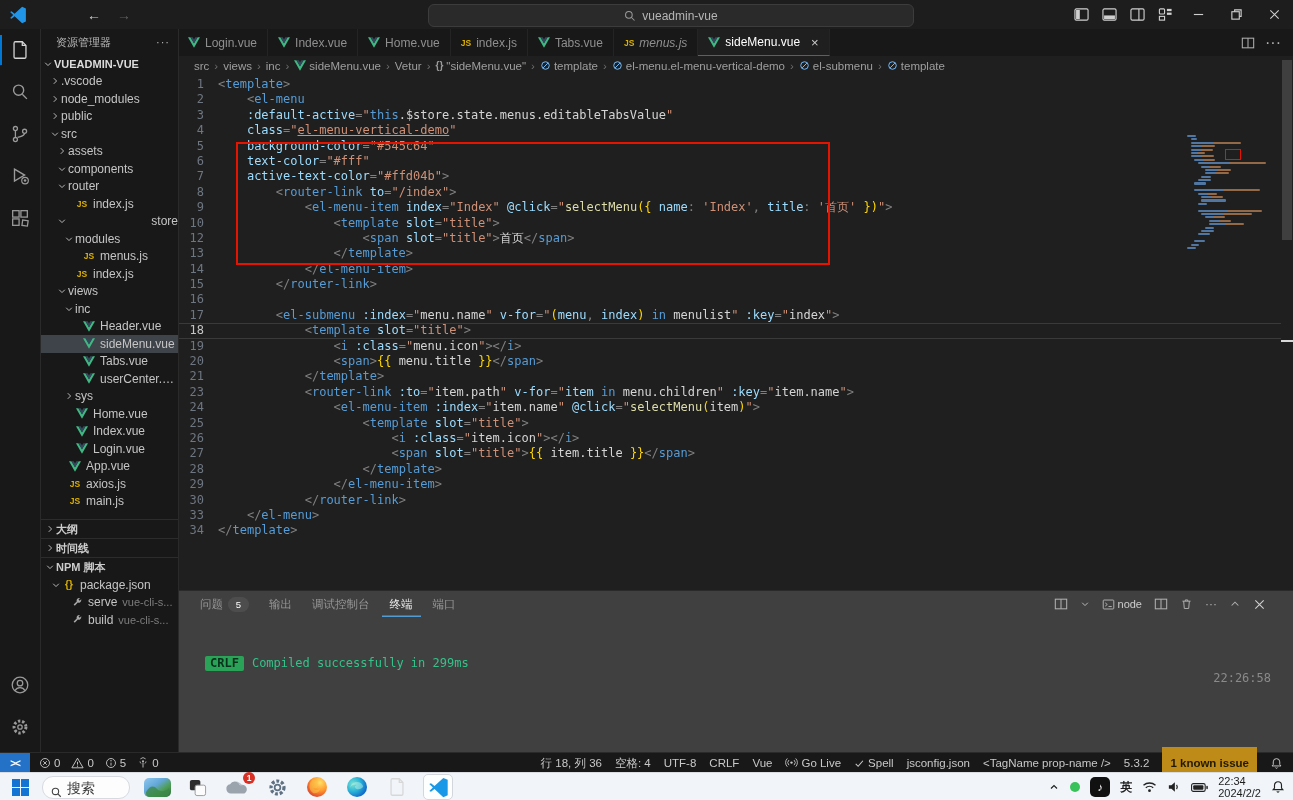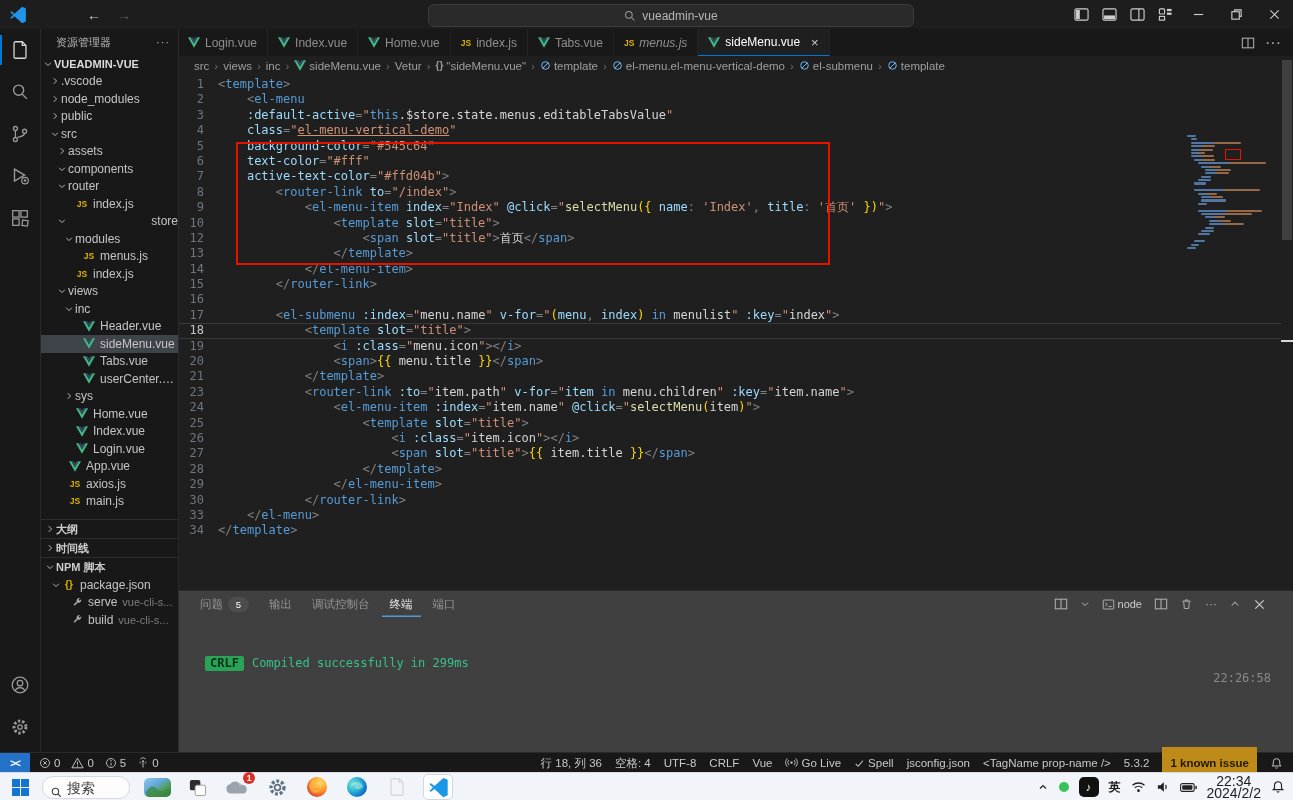--- a/index.html
+++ b/index.html
@@ -110,21 +110,21 @@
            border-top:1px solid #d9dce1;color:#1d1d1d;z-index:40}
   #tb-left{position:absolute;left:12px;top:0;height:28px;display:flex;align-items:center;gap:13px}
   #tb-search{width:78px;height:21px;background:#fdfdfd;border:1px solid #d7dae0;border-radius:11px;
              display:flex;align-items:flex-end;gap:5px;padding-left:8px;font-size:14px;color:#3c3c3c}
   .tb-app{width:28px;height:24px;display:flex;align-items:center;justify-content:center;position:relative;border-radius:5px}
   .tb-app.active{background:rgba(255,255,255,.85);border:1px solid #d3d7dd}
   .tb-badge{position:absolute;top:-3px;right:-4px;background:#d93025;color:#fff;border-radius:7px;
             min-width:12px;height:12px;font-size:8.5px;display:flex;align-items:center;justify-content:center;font-weight:bold}
   #tb-tray{position:absolute;right:8px;top:0;height:28px;display:flex;align-items:center;gap:10px}
   #tb-ime{font-size:12px;font-weight:bold}
-  #tb-clock{text-align:center;font-size:14px;line-height:12px}
+  #tb-clock{text-align:left;font-size:11px;line-height:12px}
   #douyin{width:20px;height:20px;background:#111;border-radius:5px;color:#fff;font-size:11px;
           display:flex;align-items:center;justify-content:center}
   #greendot{width:10px;height:10px;border-radius:50%;background:#3ac25a}
 </style>
 </head>
 <body>
 
 <div id="titlebar">
   <span class="ic" id="vscode-logo">
     <svg width="18" height="18" viewBox="0 0 24 24">

